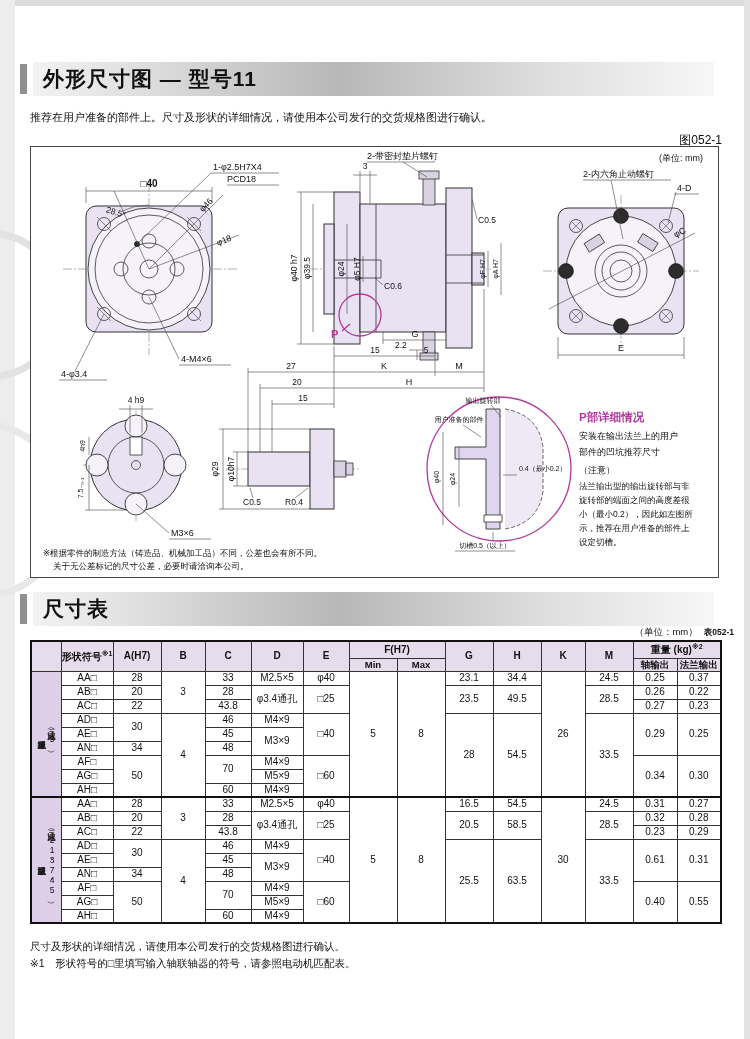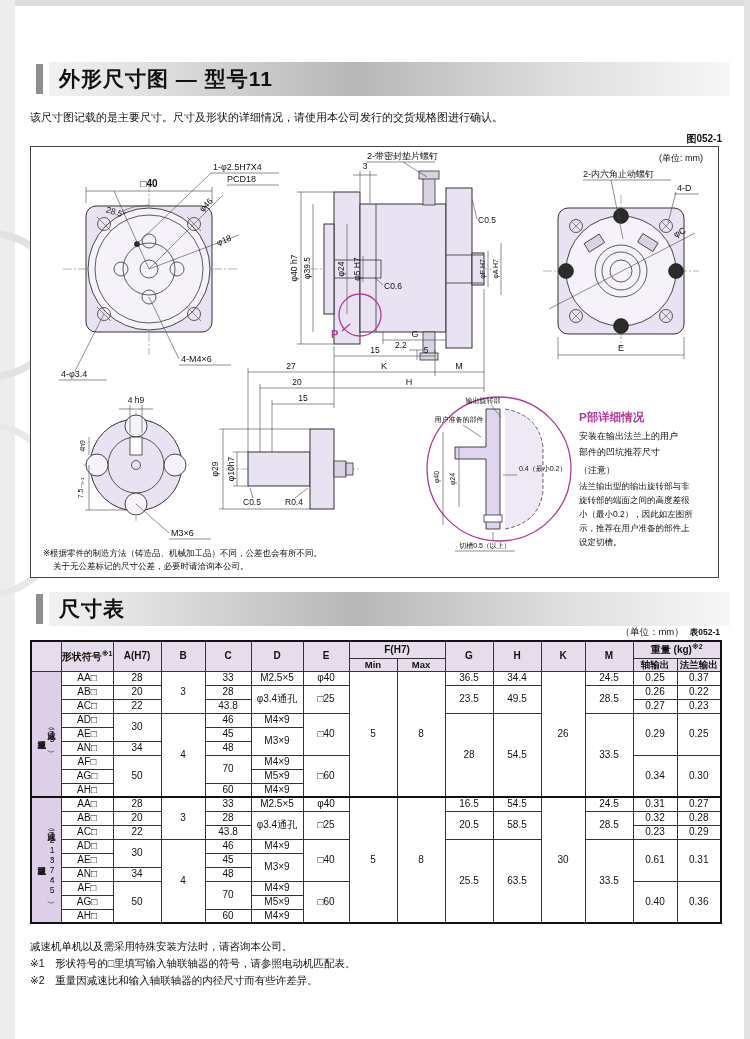--- a/index.html
+++ b/index.html
@@ -5,47 +5,47 @@
   * { box-sizing: border-box; }
   body { margin:0; width:750px; height:1039px; position:relative; background:#fff;
          font-family:"Liberation Sans","DejaVu Sans",sans-serif; color:#111; overflow:hidden; }
   .edge-top { position:absolute; top:0; left:0; width:750px; height:6px; background:#dcdcdc; }
   .edge-left { position:absolute; top:0; left:0; width:15px; height:1039px; background:#ededed; }
   .edge-right { position:absolute; top:0; right:0; width:6px; height:1039px; background:#e3e3e3; }
   .swirl { position:absolute; border:7px solid #e2e2e2; border-radius:50%; background:transparent; }
   .sw1 { width:150px; height:150px; left:-85px; top:230px; }
   .sw2 { width:180px; height:180px; left:-110px; top:420px; border-color:#e8e8e8; }
 
-  .sec { position:absolute; left:36px; width:694px; height:34px; display:flex; }
+  .sec { position:absolute; left:20px; width:694px; height:34px; display:flex; }
   .sec .accent { width:7px; height:30px; background:#8f8f8f; margin-top:2px; }
   .sec .bar { flex:1; margin-left:6px;
     background:linear-gradient(90deg,#f2f2f2 0%,#e6e6e6 10%,#b7b7b7 45%,#dedede 75%,#f7f7f7 100%); }
   .sec h2 { margin:0; font-size:21px; font-weight:bold; letter-spacing:1px; padding:3px 0 0 10px; }
   #sec1 { top:62px; } #sec2 { top:592px; }
 
   .note1 { position:absolute; left:30px; top:110px; font-size:11px; }
-  .figref { position:absolute; right:28px; top:132px; font-size:10px; font-weight:bold; }
+  .figref { position:absolute; right:28px; top:132px; font-size:12px; font-weight:normal; }
   .drawbox { position:absolute; left:30px; top:146px; width:689px; height:432px;
              border:1px solid #444; background:#fff; }
 
   
   .part { fill:#e9e2f3; stroke:#333; stroke-width:1; }
   .face { fill:#f6f2fa; stroke:#333; stroke-width:.9; }
   .thin { fill:none; stroke:#333; stroke-width:.8; }
   .dk   { fill:#2c2c2c; stroke:#000; stroke-width:.5; }
   .scr  { fill:#d8d2e2; stroke:#333; stroke-width:.8; }
   .dim  { stroke:#444; stroke-width:.6; fill:none; }
   .cl   { stroke:#666; stroke-width:.5; stroke-dasharray:9 2 2 2; fill:none; }
   .dsh  { fill:#efe9f6; stroke:#444; stroke-width:.8; stroke-dasharray:4 2; }
   .mgl  { stroke:#b0399b; stroke-width:1.3; fill:none; }
   svg text { font-family:"Liberation Sans","DejaVu Sans",sans-serif; fill:#111; }
   .t7 { font-size:7px; } .t8 { font-size:8.5px; } .t9 { font-size:9px; } .t10 { font-size:10px; font-weight:bold; }
   .mg { fill:#b0399b; font-weight:bold; }
 
-  .unitline { position:absolute; right:30px; top:626px; font-size:9.5px; }
+  .unitline { position:absolute; right:16px; top:626px; font-size:9.5px; }
   .unitline .ref { font-size:8.5px; font-weight:bold; margin-left:6px; }
 
   .tablewrap { position:absolute; left:30px; top:640px; width:690px; }
   table { border-collapse:collapse; width:690px; table-layout:fixed; }
   th,td { border:1px solid #333; text-align:center; padding:0; height:14px;
           line-height:1.05; font-size:10px; overflow:hidden; white-space:nowrap; }
   table { border:2px solid #111; }
   thead th { background:#e7dcec; font-weight:bold; }
   thead tr.h1 th { height:17px; }
   thead tr.h2 th { height:13px; font-size:9.5px; }
@@ -66,21 +66,21 @@
 <div class="swirl sw1"></div>
 <div class="swirl sw2"></div>
 <div class="edge-right"></div>
 
 <div class="sec" id="sec1">
   <div class="accent"></div>
   <div class="bar">
     <h2>外形尺寸图 — 型号11</h2>
   </div>
 </div>
-<div class="note1">该尺寸图记载的是主要尺寸。尺寸及形状的详细情况，请使用本公司发行的交货规格图进行确认。</div>
+<div class="note1">推荐在用户准备的部件上。尺寸及形状的详细情况，请使用本公司发行的交货规格图进行确认。</div>
 <div class="figref">图052-1</div>
 
 <div class="drawbox">
 <svg width="689" height="432" viewBox="0 0 689 432">
 
   <text class="t9" x="672" y="14" text-anchor="end">(单位: mm)</text>
 
   <g>
     <line class="cl" x1="32" y1="122" x2="206" y2="122"></line>
     <line class="cl" x1="118" y1="36" x2="118" y2="208"></line>
@@ -393,21 +393,21 @@
             </div>
           </td>
       <td>AA□</td>
       <td>28</td>
       <td rowspan="3">3</td>
       <td>33</td>
       <td>M2.5×5</td>
       <td>φ40</td>
       <td rowspan="9">5</td>
       <td rowspan="9">8</td>
-      <td>36.5</td>
+      <td>23.1</td>
       <td>34.4</td>
       <td rowspan="9">26</td>
       <td>24.5</td>
       <td>0.25</td>
       <td>0.37</td>
     </tr>
     <tr>
       <td>AB□</td>
       <td>20</td>
       <td>28</td>
@@ -533,32 +533,31 @@
       <td>34</td>
       <td>48</td>
     </tr>
     <tr>
       <td>AF□</td>
       <td rowspan="3">50</td>
       <td rowspan="2">70</td>
       <td>M4×9</td>
       <td rowspan="3">□60</td>
       <td rowspan="3">0.40</td>
-      <td rowspan="3">0.36</td>
+      <td rowspan="3">0.55</td>
     </tr>
     <tr>
       <td>AG□</td>
       <td>M5×9</td>
     </tr>
     <tr>
       <td>AH□</td>
       <td>60</td>
       <td>M4×9</td>
     </tr>
   </tbody>
 </table>
 </div>
 
 <div class="fnotes">
-  <div>减速机单机以及需采用特殊安装方法时，请咨询本公司。</div>
+  <div>尺寸及形状的详细情况，请使用本公司发行的交货规格图进行确认。</div>
   <div>※1　形状符号的□里填写输入轴联轴器的符号，请参照电动机匹配表。</div>
-  <div>※2　重量因减速比和输入轴联轴器的内径尺寸而有些许差异。</div>
 </div>
 
 </body></html>

